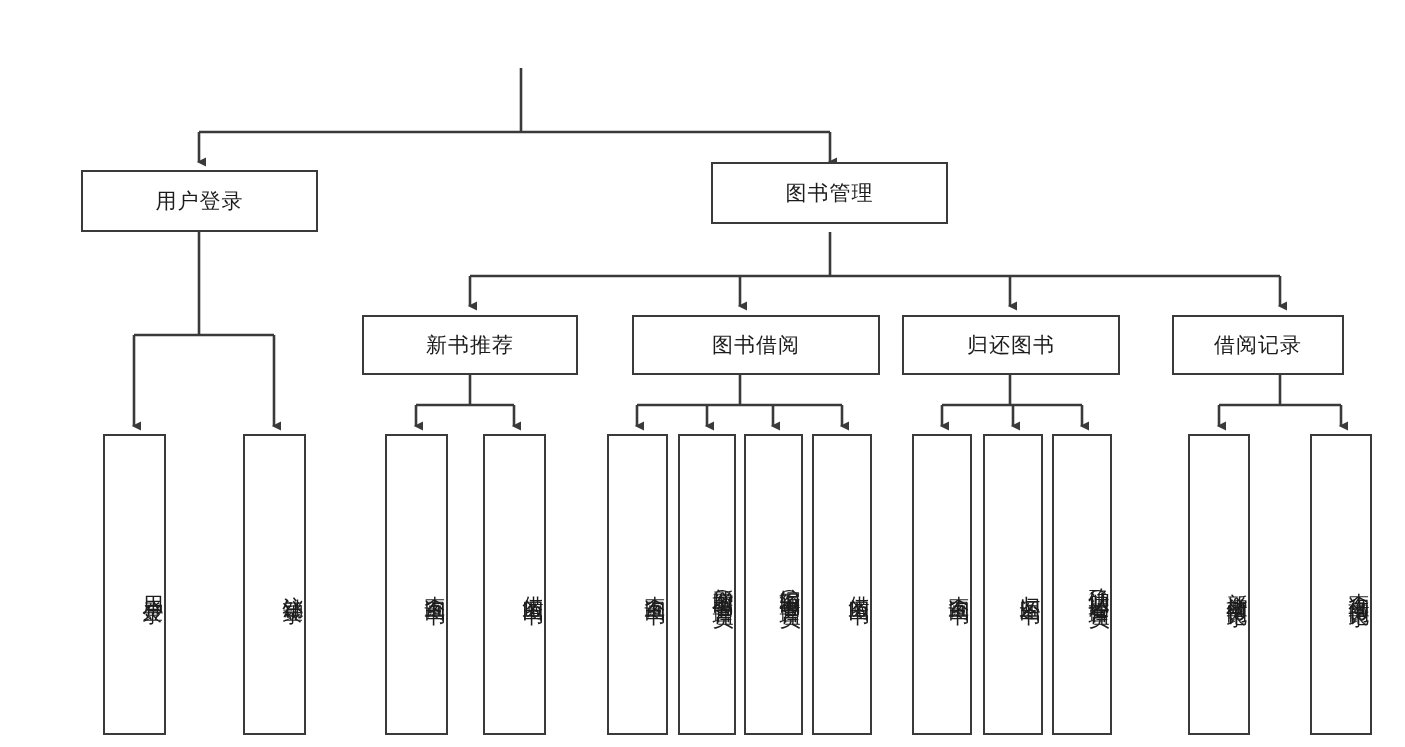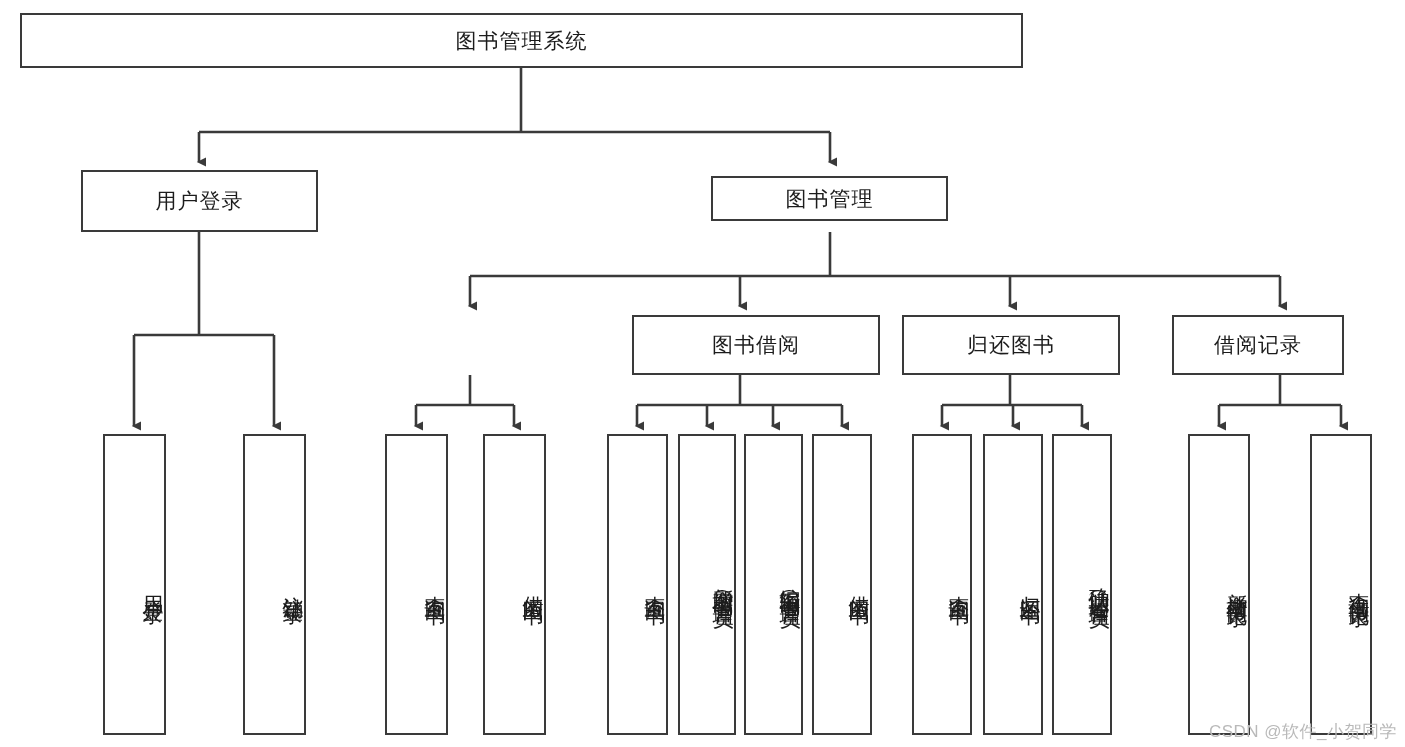--- a/index.html
+++ b/index.html
@@ -66,31 +66,31 @@
       <path d="M1013,405 L1013,426" marker-end="url(#arr)"></path>
       <path d="M1082,405 L1082,426" marker-end="url(#arr)"></path>
 
       <path d="M1280,375 L1280,405"></path>
       <path d="M1219,405 L1341,405"></path>
       <path d="M1219,405 L1219,426" marker-end="url(#arr)"></path>
       <path d="M1341,405 L1341,426" marker-end="url(#arr)"></path>
     </g>
   </svg>
 
-  <div class="node h" style="left:20px;top:13px;width:1003px;height:55px;">
-    <span>图书管理系统</span>
-  </div>
 
   <div class="node h" style="left:81px;top:170px;width:237px;height:62px;">
     <span>用户登录</span>
   </div>
-  <div class="node h" style="left:711px;top:176px;width:237px;height:45px;">
+  <div class="node h" style="left:711px;top:162px;width:237px;height:62px;">
     <span>图书管理</span>
   </div>
 
+  <div class="node h" style="left:362px;top:315px;width:216px;height:60px;">
+    <span>新书推荐</span>
+  </div>
   <div class="node h" style="left:632px;top:315px;width:248px;height:60px;">
     <span>图书借阅</span>
   </div>
   <div class="node h" style="left:902px;top:315px;width:218px;height:60px;">
     <span>归还图书</span>
   </div>
   <div class="node h" style="left:1172px;top:315px;width:172px;height:60px;">
     <span>借阅记录</span>
   </div>
 
@@ -127,14 +127,13 @@
   <div class="node leaf" style="left:1052px;top:434px;width:60px;height:301px;">
     <span>确认归还（管理员）</span>
   </div>
   <div class="node leaf" style="left:1188px;top:434px;width:62px;height:301px;">
     <span>新增借阅记录</span>
   </div>
   <div class="node leaf" style="left:1310px;top:434px;width:62px;height:301px;">
     <span>查询借阅记录</span>
   </div>
 
-  <div class="watermark">CSDN @软件_小贺同学</div>
 </div>
 
 </body></html>

